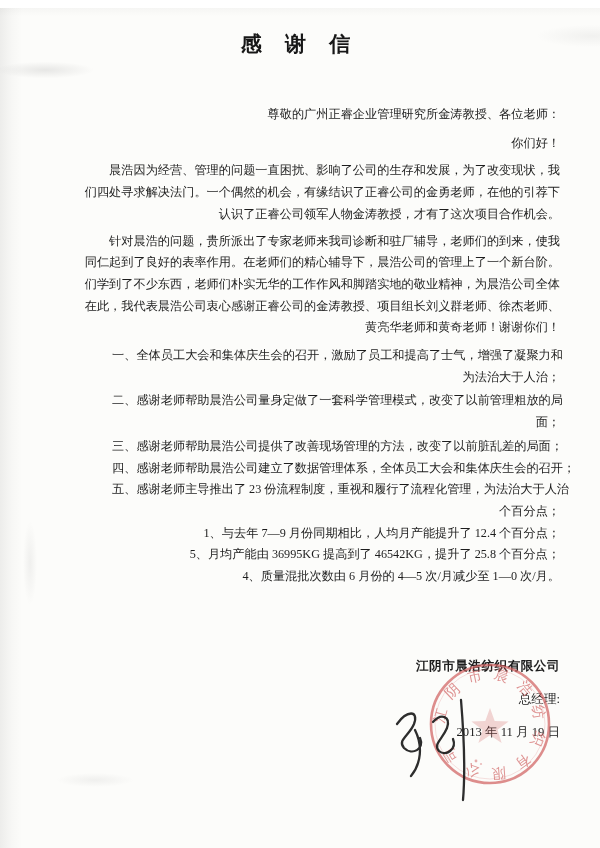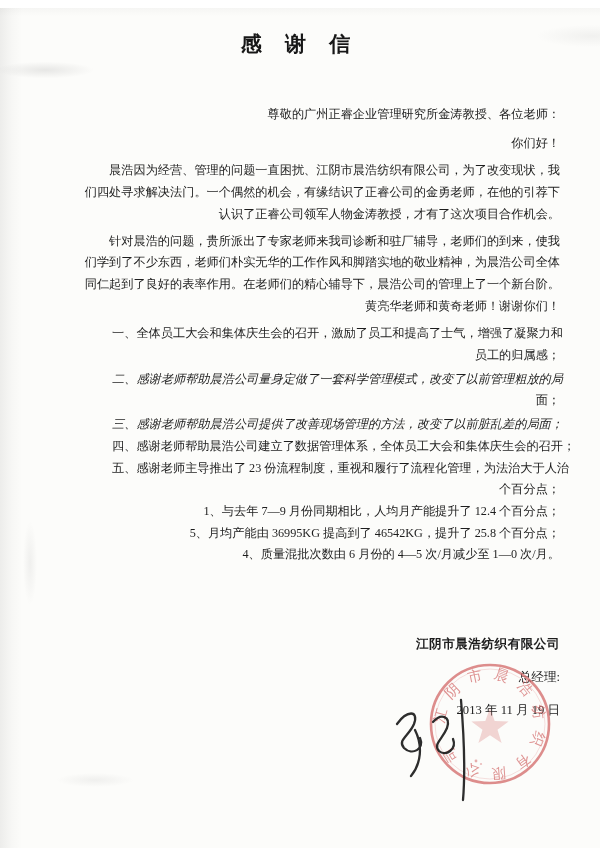--- a/index.html
+++ b/index.html
@@ -37,21 +37,21 @@
   }
   .ln { line-height: 21.7px; white-space: nowrap; }
   .i0  { padding-left: 0; }
   .i2  { padding-left: 24px; }   
   .i25 { padding-left: 30px; }   
   .i33 { padding-left: 40px; }   
   .i4  { padding-left: 48px; }   
   .mt-s { margin-top: 5px; }
   .mt-m { margin-top: 6px; }
   .mt-g { margin-top: 7px; }
-  .mt-t { margin-top: 2px; font-style: italic; }
+  .mt-t { margin-top: 2px; }
   .footer {
     margin-top: 62px;
     margin-left: 276px;
     font-size: 12.6px;
     position: relative;
     z-index: 1;
   }
   .footer .f-ln { line-height: 33px; white-space: nowrap; }
   .company { font-weight: bold; letter-spacing: 0.5px; }
   .stamp {
@@ -73,35 +73,36 @@
 
 <div class="page">
 
   <div class="title">感 谢 信</div>
 
   <div class="letter-body">
     <div class="ln i0">尊敬的广州正睿企业管理研究所金涛教授、各位老师：</div>
     <div class="ln i2 mt-g">你们好！</div>
 
     <div>
-      <div class="ln i2 mt-m">晨浩因为经营、管理的问题一直困扰、江阴市晨浩纺织有限公司，为了改变现状，我</div>
+      <div class="ln i2 mt-m">晨浩因为经营、管理的问题一直困扰、影响了公司的生存和发展，为了改变现状，我</div>
       <div class="ln i0">们四处寻求解决法门。一个偶然的机会，有缘结识了正睿公司的金勇老师，在他的引荐下</div>
       <div class="ln i0">认识了正睿公司领军人物金涛教授，才有了这次项目合作机会。</div>
     </div>
 
     <div>
       <div class="ln i2 mt-s">针对晨浩的问题，贵所派出了专家老师来我司诊断和驻厂辅导，老师们的到来，使我</div>
+      <div class="ln i0">同仁起到了良好的表率作用。在老师们的精心辅导下，晨浩公司的管理上了一个新台阶。</div>
       <div class="ln i0">们学到了不少东西，老师们朴实无华的工作作风和脚踏实地的敬业精神，为晨浩公司全体</div>
-      <div class="ln i0">同仁起到了良好的表率作用。在老师们的精心辅导下，晨浩公司的管理上了一个新台阶。</div>
+      <div class="ln i0">在此，我代表晨浩公司衷心感谢正睿公司的金涛教授、项目组长刘义群老师、徐杰老师、</div>
       <div class="ln i0">黄亮华老师和黄奇老师！谢谢你们！</div>
     </div>
 
     <div>
       <div class="ln i25 mt-m">一、全体员工大会和集体庆生会的召开，激励了员工和提高了士气，增强了凝聚力和</div>
-      <div class="ln i0">员工的归属感；</div>
+      <div class="ln i0">为法治大于人治；</div>
       <div class="ln i25 mt-t">二、感谢老师帮助晨浩公司量身定做了一套科学管理模式，改变了以前管理粗放的局</div>
       <div class="ln i4">面；</div>
       <div class="ln i25 mt-t">三、感谢老师帮助晨浩公司提供了改善现场管理的方法，改变了以前脏乱差的局面；</div>
       <div class="ln i25">四、感谢老师帮助晨浩公司建立了数据管理体系，全体员工大会和集体庆生会的召开；</div>
       <div class="ln i25">五、感谢老师主导推出了 23 份流程制度，重视和履行了流程化管理，为法治大于人治</div>
       <div class="ln i4">个百分点；</div>
       <div class="ln i33">1、与去年 7—9 月份同期相比，人均月产能提升了 12.4 个百分点；</div>
       <div class="ln i33">5、月均产能由 36995KG 提高到了 46542KG，提升了 25.8 个百分点；</div>
       <div class="ln i33">4、质量混批次数由 6 月份的 4—5 次/月减少至 1—0 次/月。</div>
     </div>

